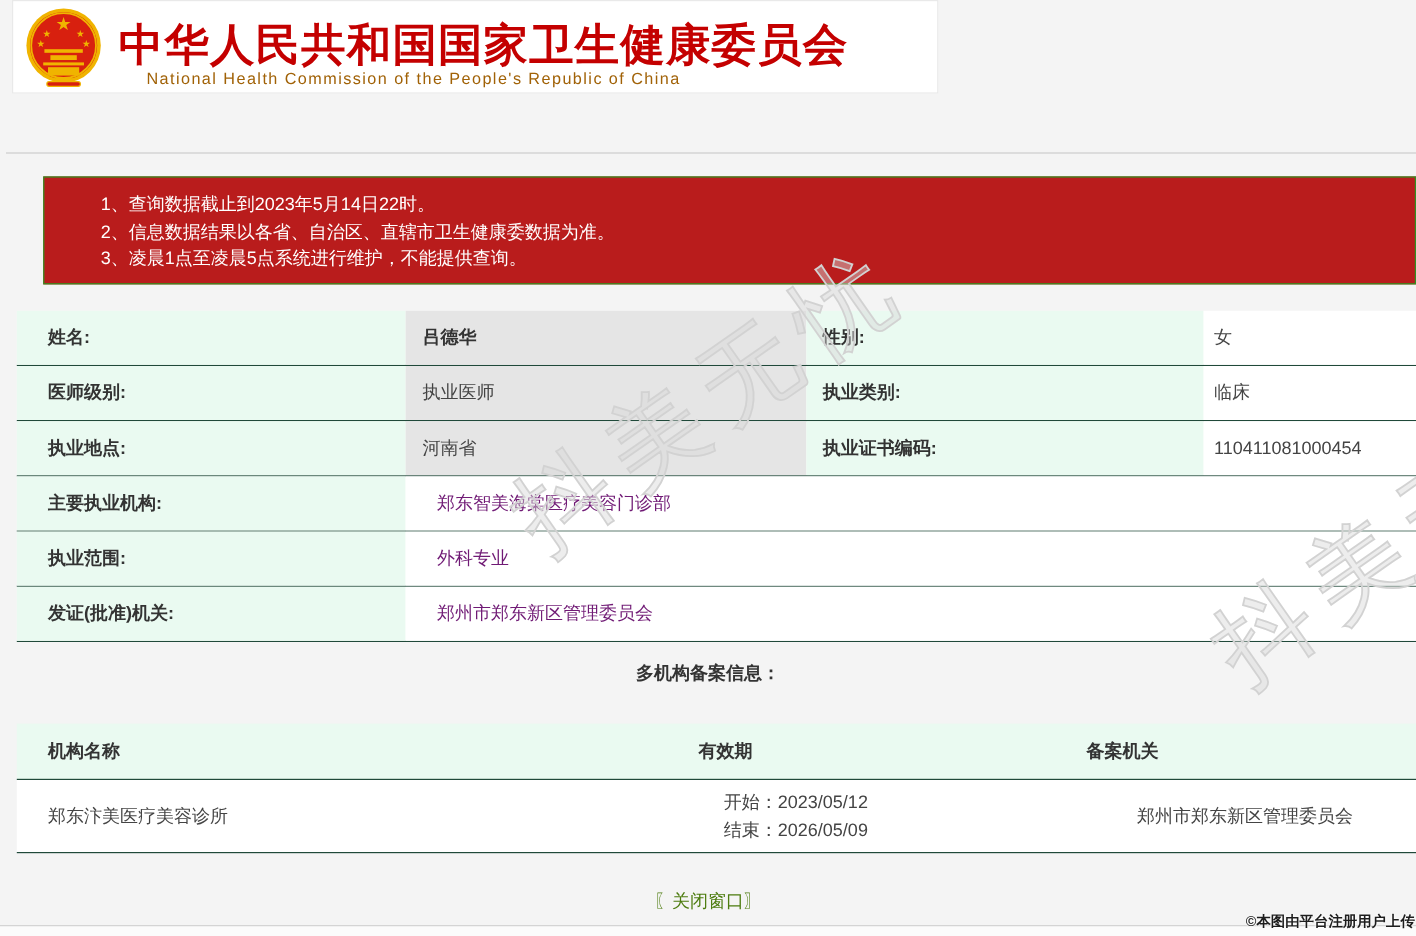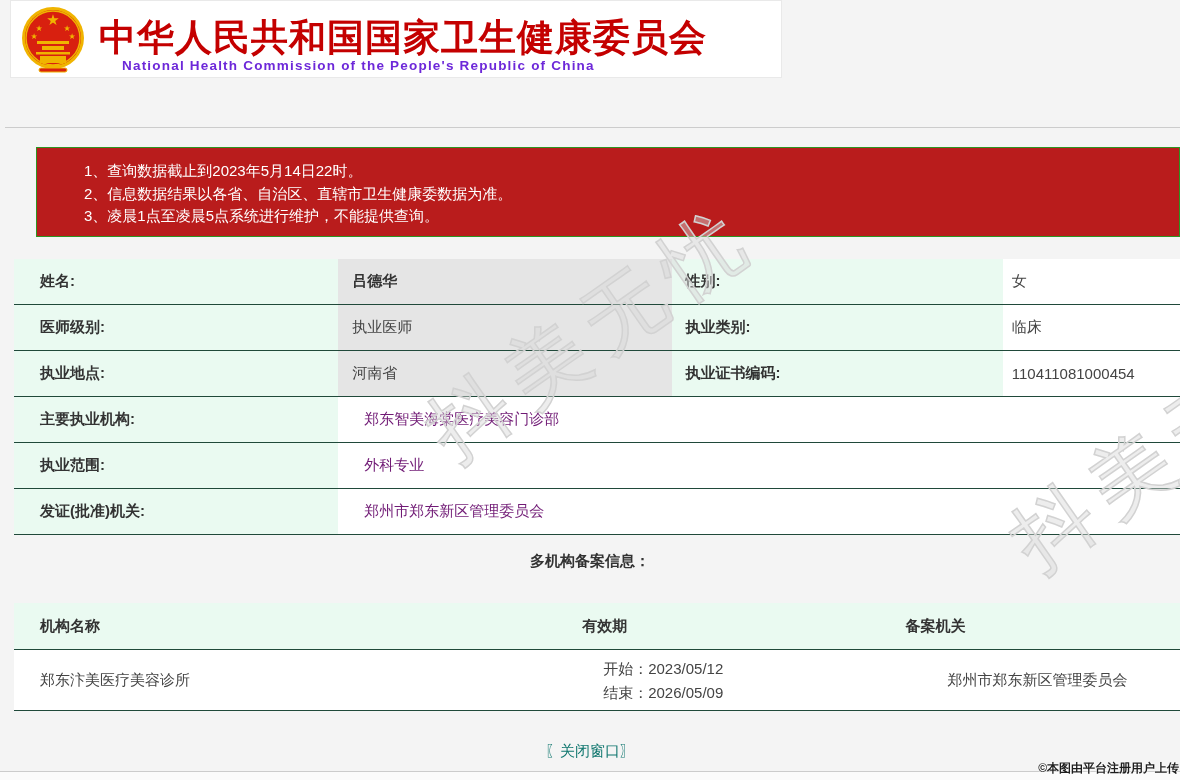--- a/index.html
+++ b/index.html
@@ -17,21 +17,21 @@
     background:#ffffff; border:1px solid #e9e9e9;
   }
   .emblem { position:absolute; left:8px; top:5px; width:68px; height:68px; }
   .site-title {
     position:absolute; left:88px; top:12px;
     font-size:37px; font-weight:bold; color:#c40000; letter-spacing:1px;
     white-space:nowrap;
   }
   .site-subtitle {
     position:absolute; left:90px; top:57px;
-    font-size:13.5px; font-weight:bold; color:#6d28d9; letter-spacing:1.2px;
+    font-size:13.5px; font-weight:normal; color:#a16207; letter-spacing:1.2px;
     white-space:nowrap;
     padding-left:21px;
   }
   
   .top-divider { position:absolute; left:5px; right:0; top:127px; height:1px; background:#cccccc; }
   
   .notice {
     position:absolute; left:36px; right:0; top:147px; height:90px;
     background:#b91c1c; border:1px solid #2e9320;
     padding:12px 0 0 47px;
@@ -59,21 +59,21 @@
   .t2c1 { width:47.7%; display:flex; align-items:center; padding-left:26px; font-size:15px; }
   .t2c2 { width:27.9%; display:flex; align-items:center; padding-left:12px; font-size:15px; }
   .t2c3 { flex:1; display:flex; align-items:center; padding-left:10px; font-size:15px; }
   .t2-head .t2c1,.t2-head .t2c2,.t2-head .t2c3 { font-weight:bold; color:#333; }
   .t2-row .t2c1,.t2-row .t2c3 { color:#444; }
   .validity { display:flex; flex-direction:column; justify-content:center; gap:3px; color:#444; }
   .validity div { line-height:21px; }
   
   .close-link {
     position:absolute; left:0; right:0; top:742px;
-    text-align:center; font-size:15px; color:#0f766e; cursor:pointer;
+    text-align:center; font-size:15px; color:#4d7c0f; cursor:pointer;
   }
   .bottom-divider { position:absolute; left:0; right:0; top:771px; height:1px; background:#cccccc; }
   .bottom-strip { position:absolute; left:0; right:0; top:772px; height:8px; background:#fbfbfb; }
   .credit {
     position:absolute; right:1px; top:760px;
     font-size:12px; font-weight:bold; color:#1d1d1d;
     text-shadow:0 0 2px #ffffff, 0 0 2px #ffffff;
     white-space:nowrap;
   }
   

